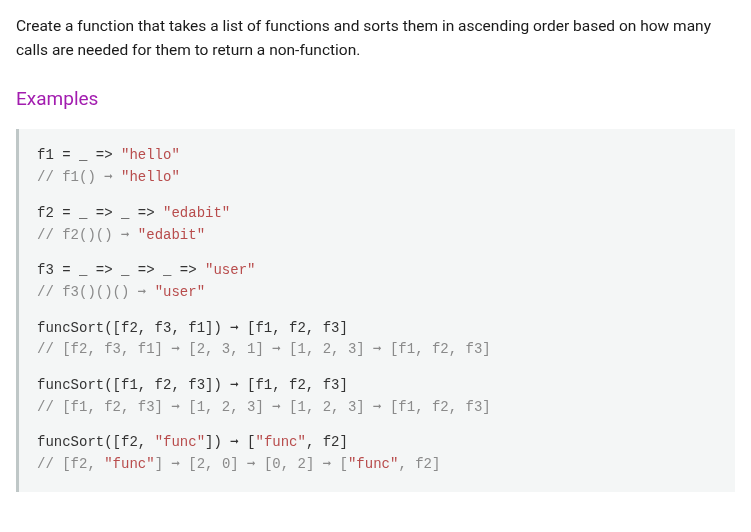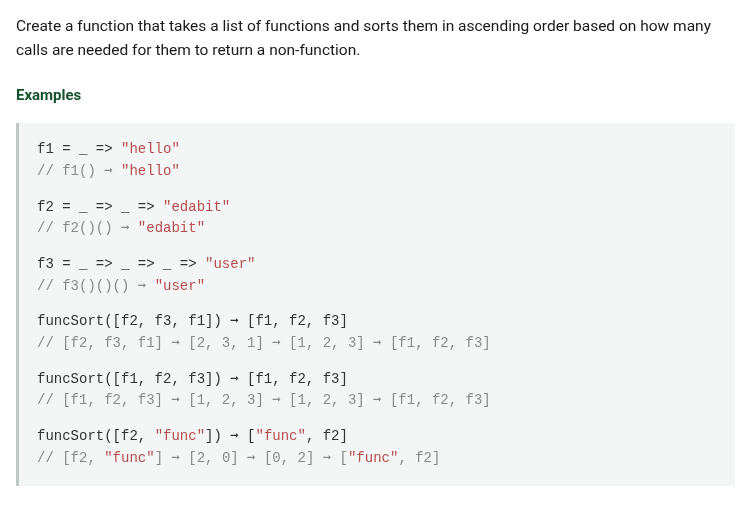--- a/index.html
+++ b/index.html
@@ -14,24 +14,24 @@
       padding: 14px 16px;
       font-size: 15.5px;
       line-height: 1.55;
       width: 751px;
     }
     .description {
       margin-bottom: 22px;
       color: #1a1a1a;
     }
     .examples-heading {
-      font-size: 15px;
-      font-weight: 700;
+      font-size: 19px;
+      font-weight: 400;
       margin-bottom: 16px;
-      color: #14532d;
+      color: #a21caf;
     }
     .code-block {
       background: #f4f6f6;
       border-left: 3px solid #bfc7c7;
       padding: 16px 18px;
       font-family: ui-monospace, SFMono-Regular, "SF Mono", Menlo, Consolas, "Liberation Mono", monospace;
       font-size: 14px;
       line-height: 1.55;
       color: #333;
       white-space: pre-wrap;

